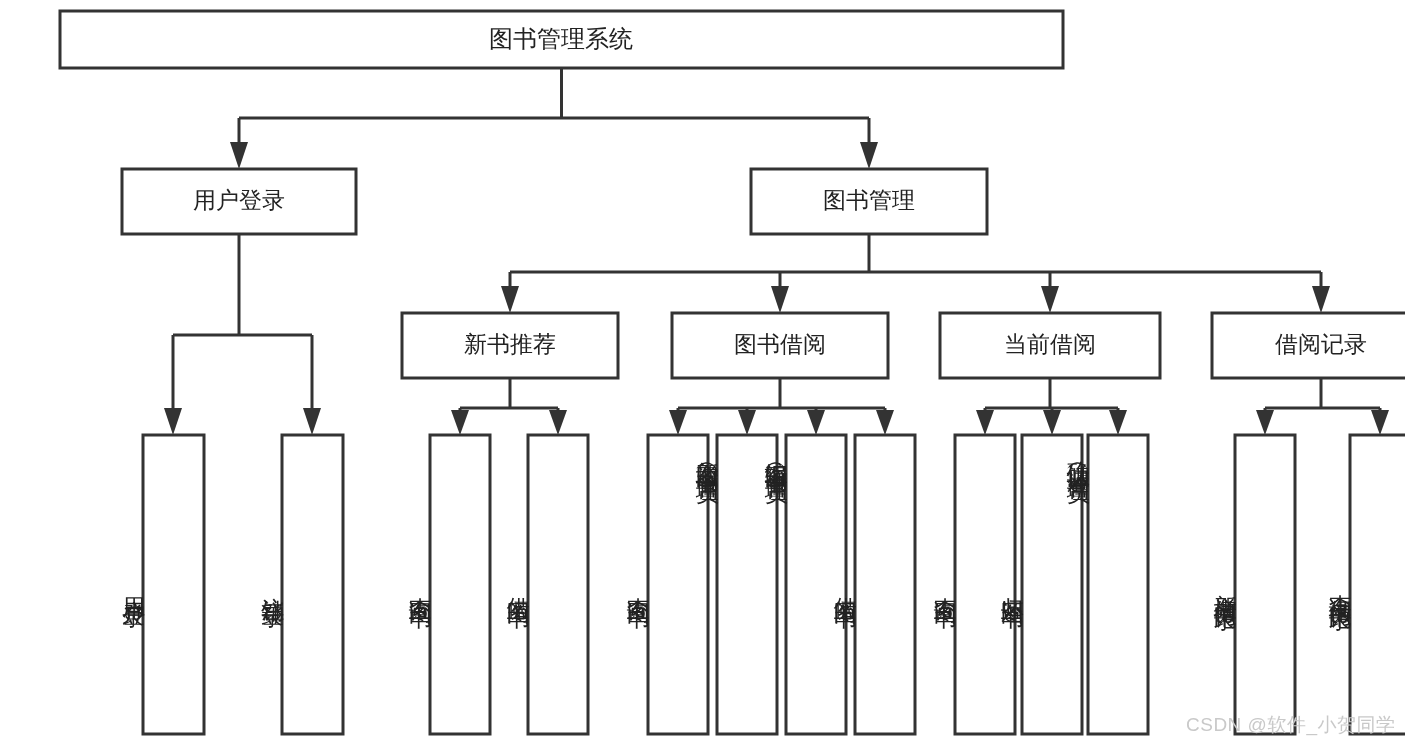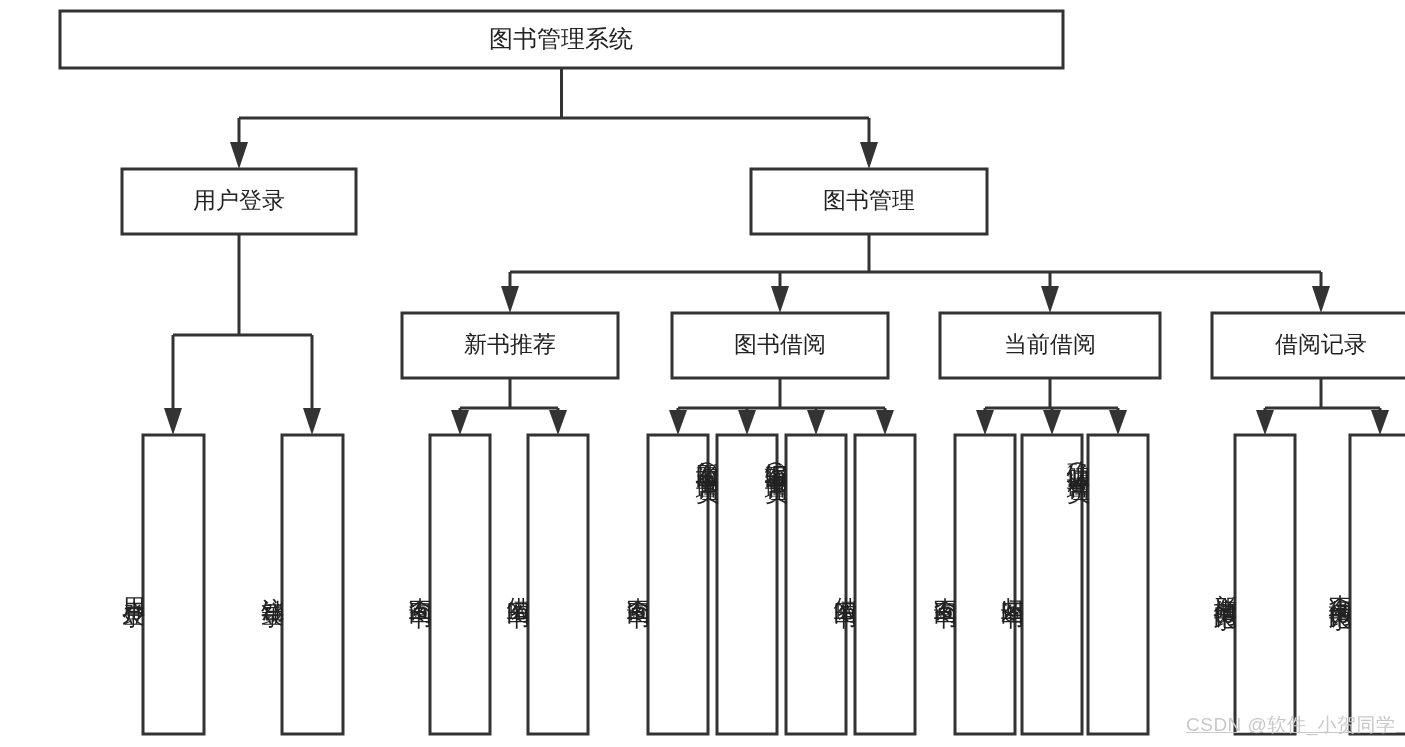--- a/index.html
+++ b/index.html
@@ -70,21 +70,20 @@
   }
   .watermark {
     position: absolute;
     left: 1186px;
     top: 712px;
     font-family: "Liberation Sans", "DejaVu Sans", sans-serif;
     font-size: 19px;
     color: #c9c9c9;
     white-space: nowrap;
     letter-spacing: 0.5px;
-    text-decoration: underline;
   }
 </style>
 </head>
 <body>
 
 <div id="diagram-root">
 
   <svg class="flowchart" viewBox="0 0 1405 747" xmlns="http://www.w3.org/2000/svg">
 
     <g>

